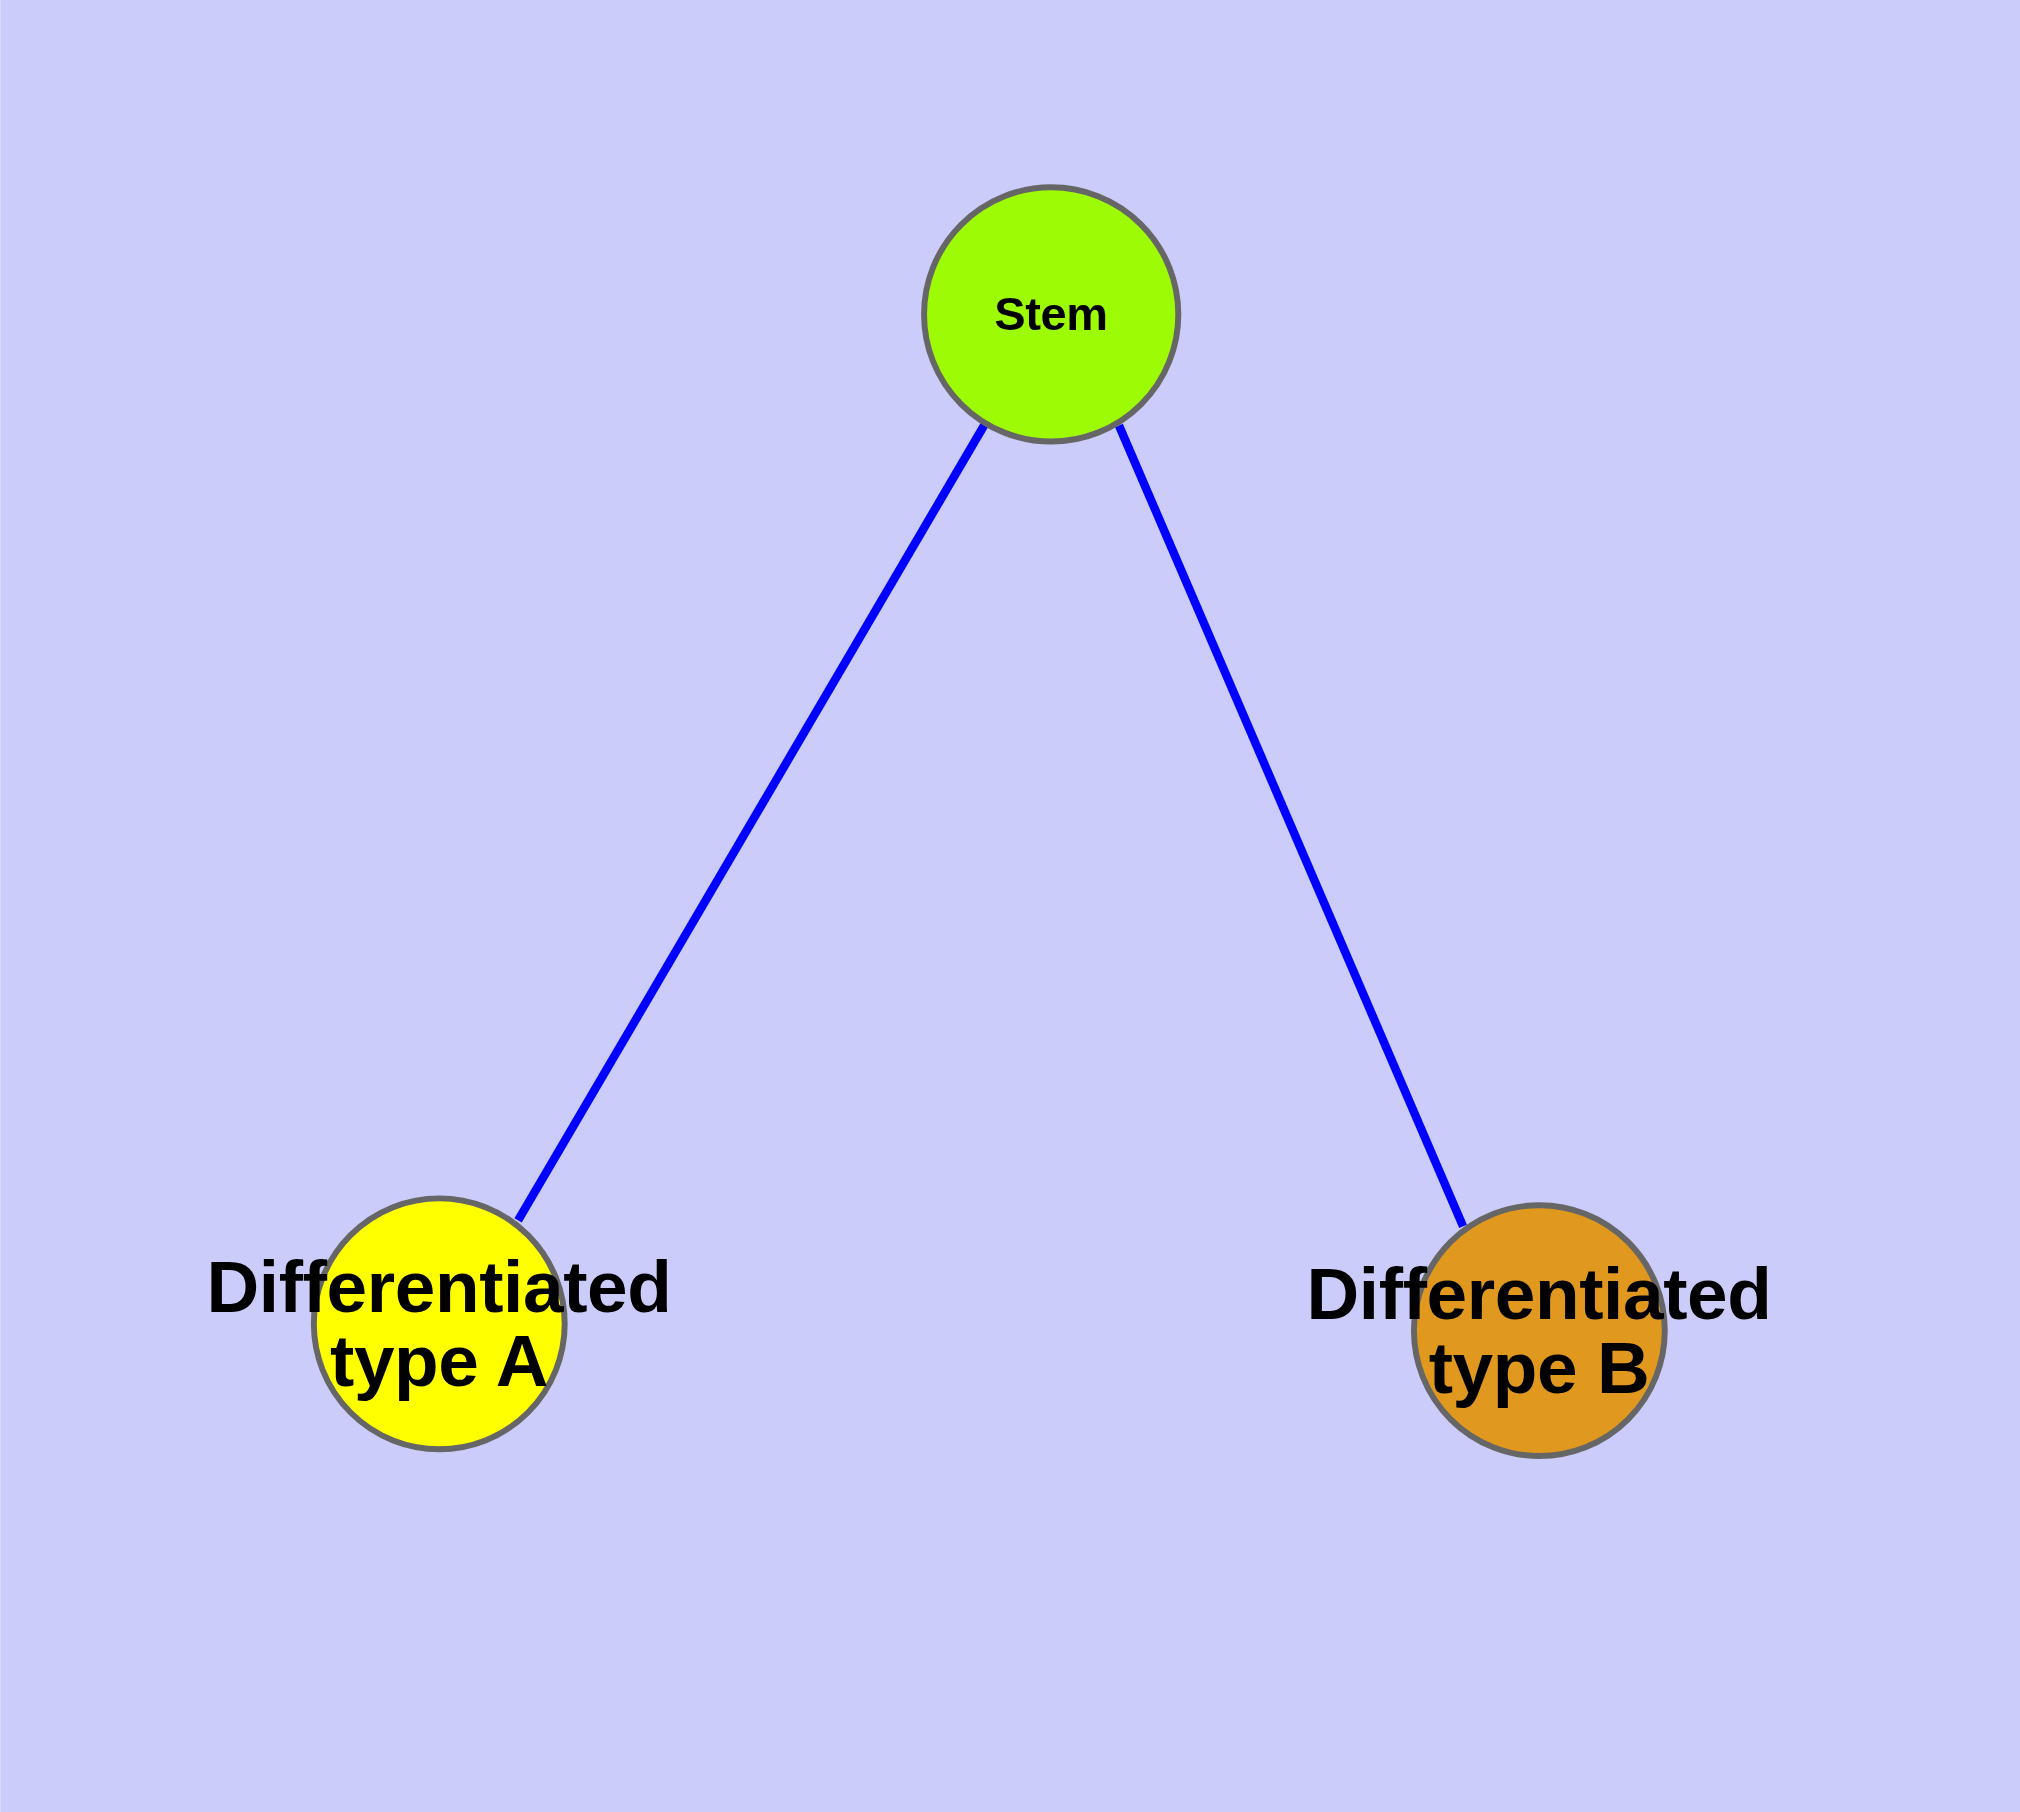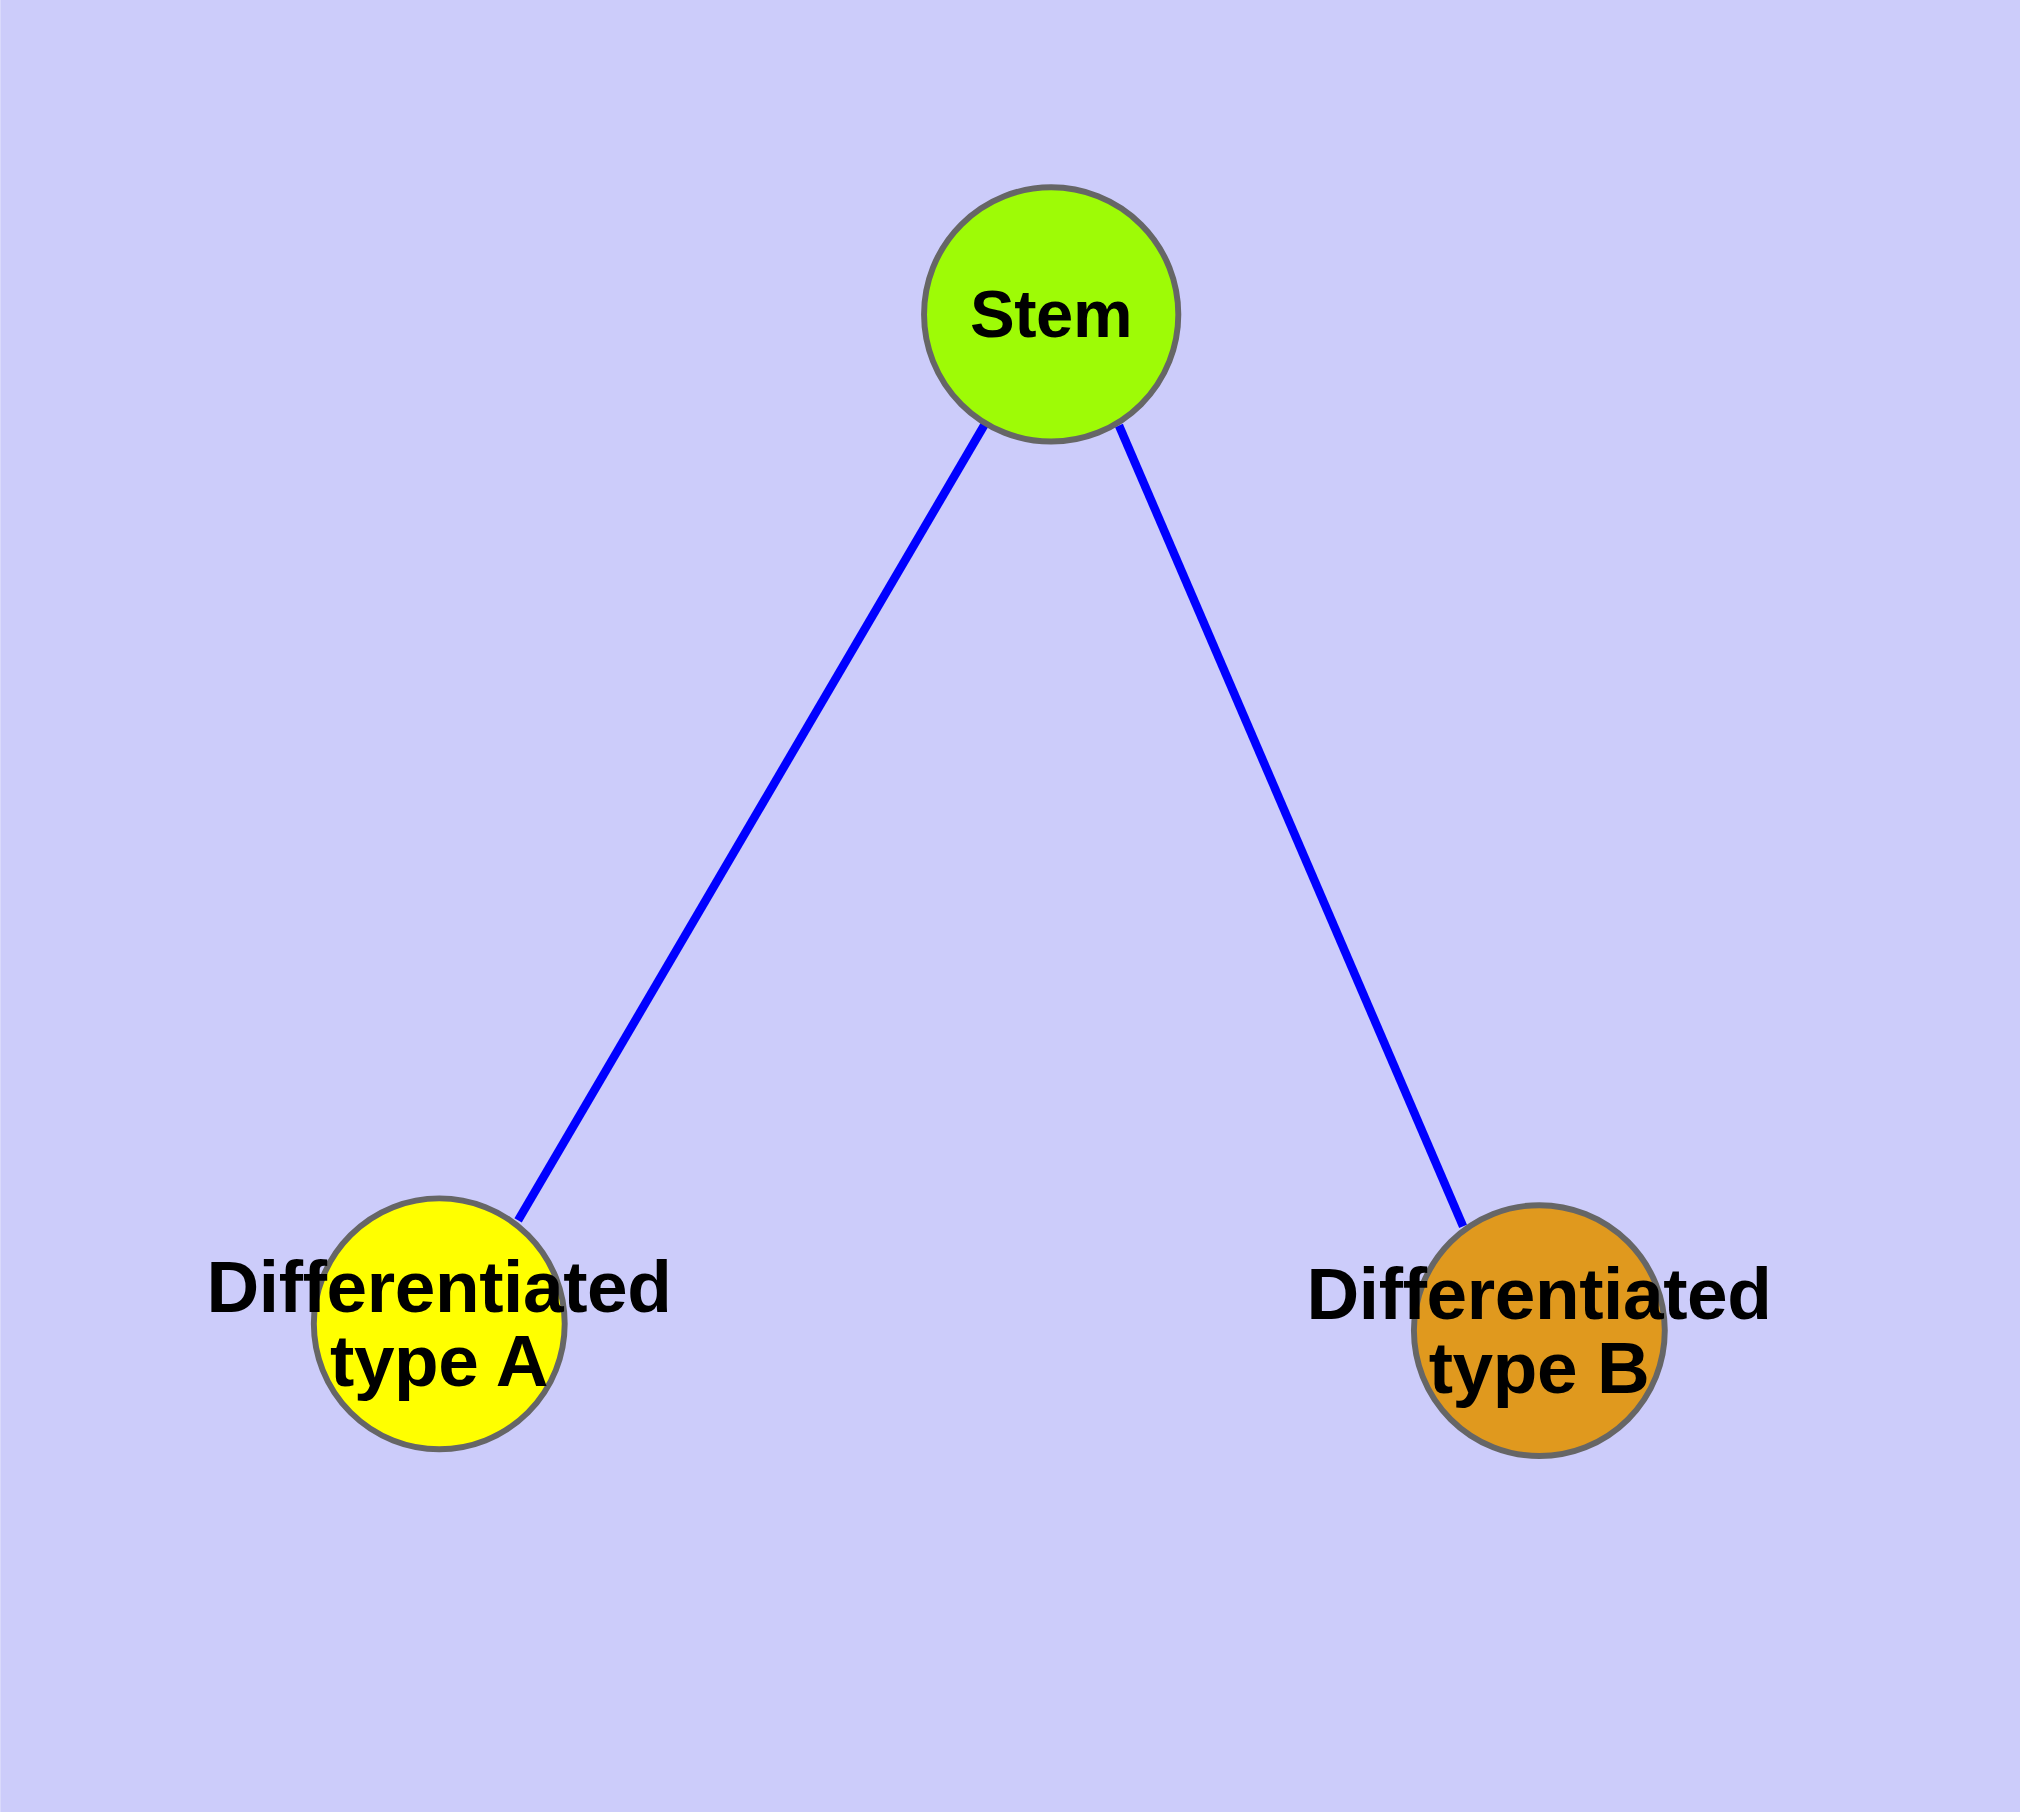--- a/index.html
+++ b/index.html
@@ -49,20 +49,20 @@
       <line class="graph-edge" id="edge-1" x1="1320" y1="502" x2="1726" y2="1447" stroke="#0000ff" stroke-width="10" stroke-linecap="butt"></line>
     </g>
 
     <g id="nodes-group">
       <circle class="graph-node" id="node-0" cx="1240" cy="371" r="150" fill="#9efb06" stroke="#666666" stroke-width="7"></circle>
       <circle class="graph-node" id="node-1" cx="518" cy="1562" r="148" fill="#ffff00" stroke="#666666" stroke-width="7"></circle>
       <circle class="graph-node" id="node-2" cx="1816" cy="1570" r="148" fill="#e0991e" stroke="#666666" stroke-width="7"></circle>
     </g>
   </svg>
 
-  <div class="node-label" id="label-0" style="left: 1051px; top: 314px; color: rgb(0, 0, 0); font-size: 67px;">Stem</div>
+  <div class="node-label" id="label-0" style="left: 1051px; top: 314px; color: rgb(0, 0, 0); font-size: 47px;">Stem</div>
   <div class="node-label" id="label-1" style="left: 439px; top: 1324px; color: rgb(0, 0, 0); font-size: 73px;">Differentiated
 type A</div>
   <div class="node-label" id="label-2" style="left: 1539px; top: 1331px; color: rgb(0, 0, 0); font-size: 73px;">Differentiated
 type B</div>
 
 </div>
 
 
 </body></html>

